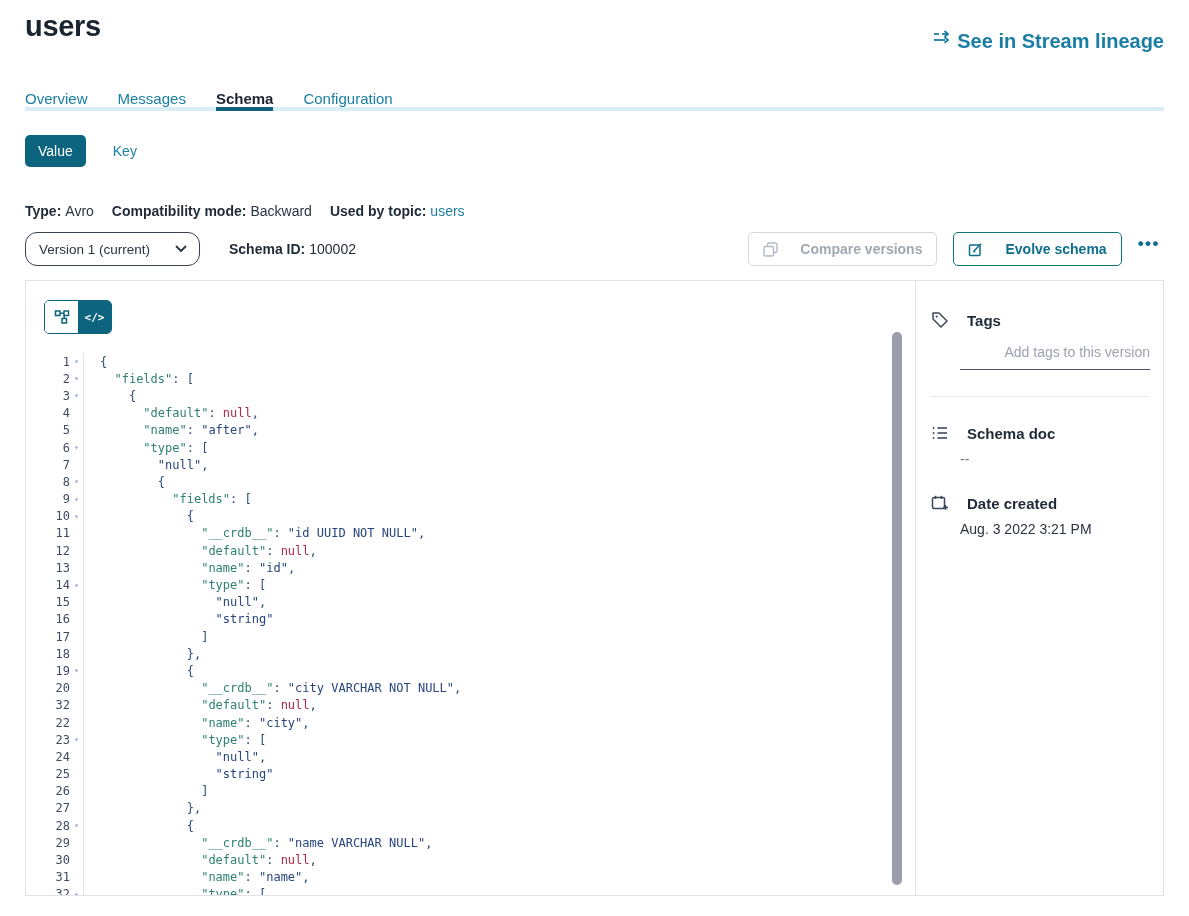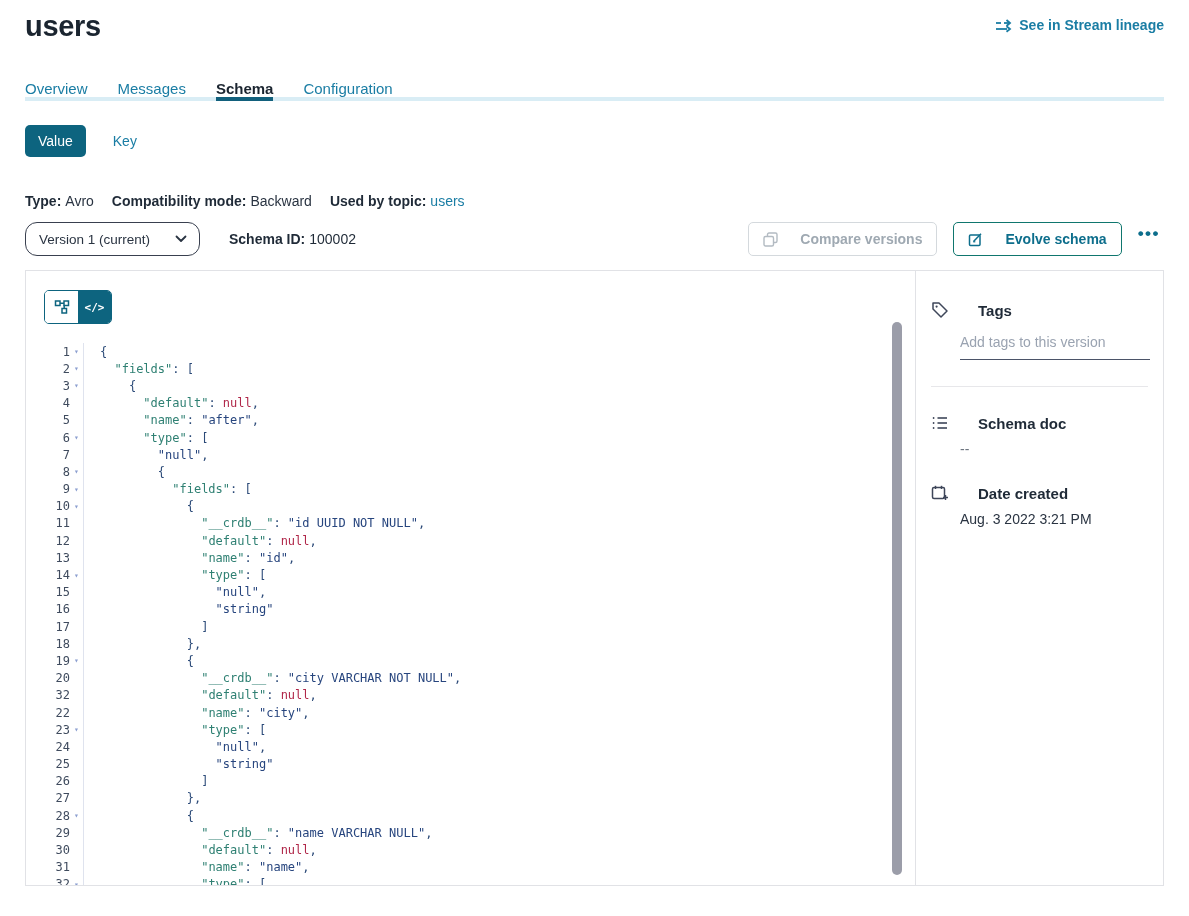--- a/index.html
+++ b/index.html
@@ -3,22 +3,22 @@
 <meta charset="utf-8">
 <style>
   * { margin:0; padding:0; box-sizing:border-box; }
   html,body { width:1189px; height:916px; overflow:hidden; background:#ffffff;
     font-family:"Liberation Sans", sans-serif; color:#1F2A37; }
   .page { padding:0 25px; }
 
   
   .header-row { display:flex; justify-content:space-between; align-items:flex-start; padding-top:10px; }
   h1.title { font-size:29px; font-weight:700; color:#1B2530; letter-spacing:-0.3px; }
-  .lineage-link { display:flex; align-items:flex-end; gap:7px; color:var(--link); font-size:14px;
-    font-weight:600; text-decoration:none; cursor:pointer; margin-top:7px; }
+  .lineage-link { display:flex; align-items:flex-start; gap:7px; color:var(--link); font-size:20px;
+    font-weight:600; text-decoration:none; cursor:pointer; margin-top:20px; }
 
   
   .tabs { display:flex; margin-top:37px; border-bottom:4px solid #D9EDF5; }
   .tab { font-size:15px; color:var(--link); text-decoration:none; cursor:pointer;
     margin-bottom:-4px; margin-right:30px; }
   .tab.active { color:#1B2530; font-weight:600; border-bottom:4px solid #12607C; }
 
   
   .vk-row { margin-top:24px; display:flex; align-items:center; }
   .vk-value { background:var(--primary); color:#fff; border:none; border-radius:5px;
@@ -63,24 +63,24 @@
   .seg-k { color:var(--code-key); }
   .seg-s { color:var(--code-string); }
   .seg-n { color:var(--code-null); }
   .seg-p { color:var(--code-punct); }
 
   .scrollbar-thumb { position:absolute; right:13px; top:51px; width:10px; height:553px;
     background:#9B9DA9; border-radius:5px; cursor:pointer; }
 
   
   .sidebar { width:248px; border-left:1px solid #E1E2E6; padding:30px 15px 0 15px; flex:none; }
-  .sb-head { display:flex; align-items:center; gap:29px; font-size:15px; font-weight:700; color:#1F2A37; }
+  .sb-head { display:flex; align-items:center; gap:18px; font-size:15px; font-weight:700; color:#1F2A37; }
   .sb-body { margin-left:29px; margin-top:9px; font-size:14px; }
   .tags-input { border:none; border-bottom:1px solid #4B5468; width:190px; padding:6px 0 9px 0;
-    font-size:14px; font-family:inherit; color:#2A3442; outline:none; }
+    font-size:14px; font-family:inherit; color:#2A3442; outline:none;text-align:right; }
   .tags-input::placeholder { color:#9AA3B1; }
   .sb-divider { border-top:1px solid #E7E7EA; margin:26px 0 27px 0; }
   .sb-gap { height:27px; }
   .sb-value { color:#2A3442; }
   .sb-value.dim { color:#6E7681; }
   .icon-dark { color:#3E4659; }
 </style>
 </head>
 <body>
 

